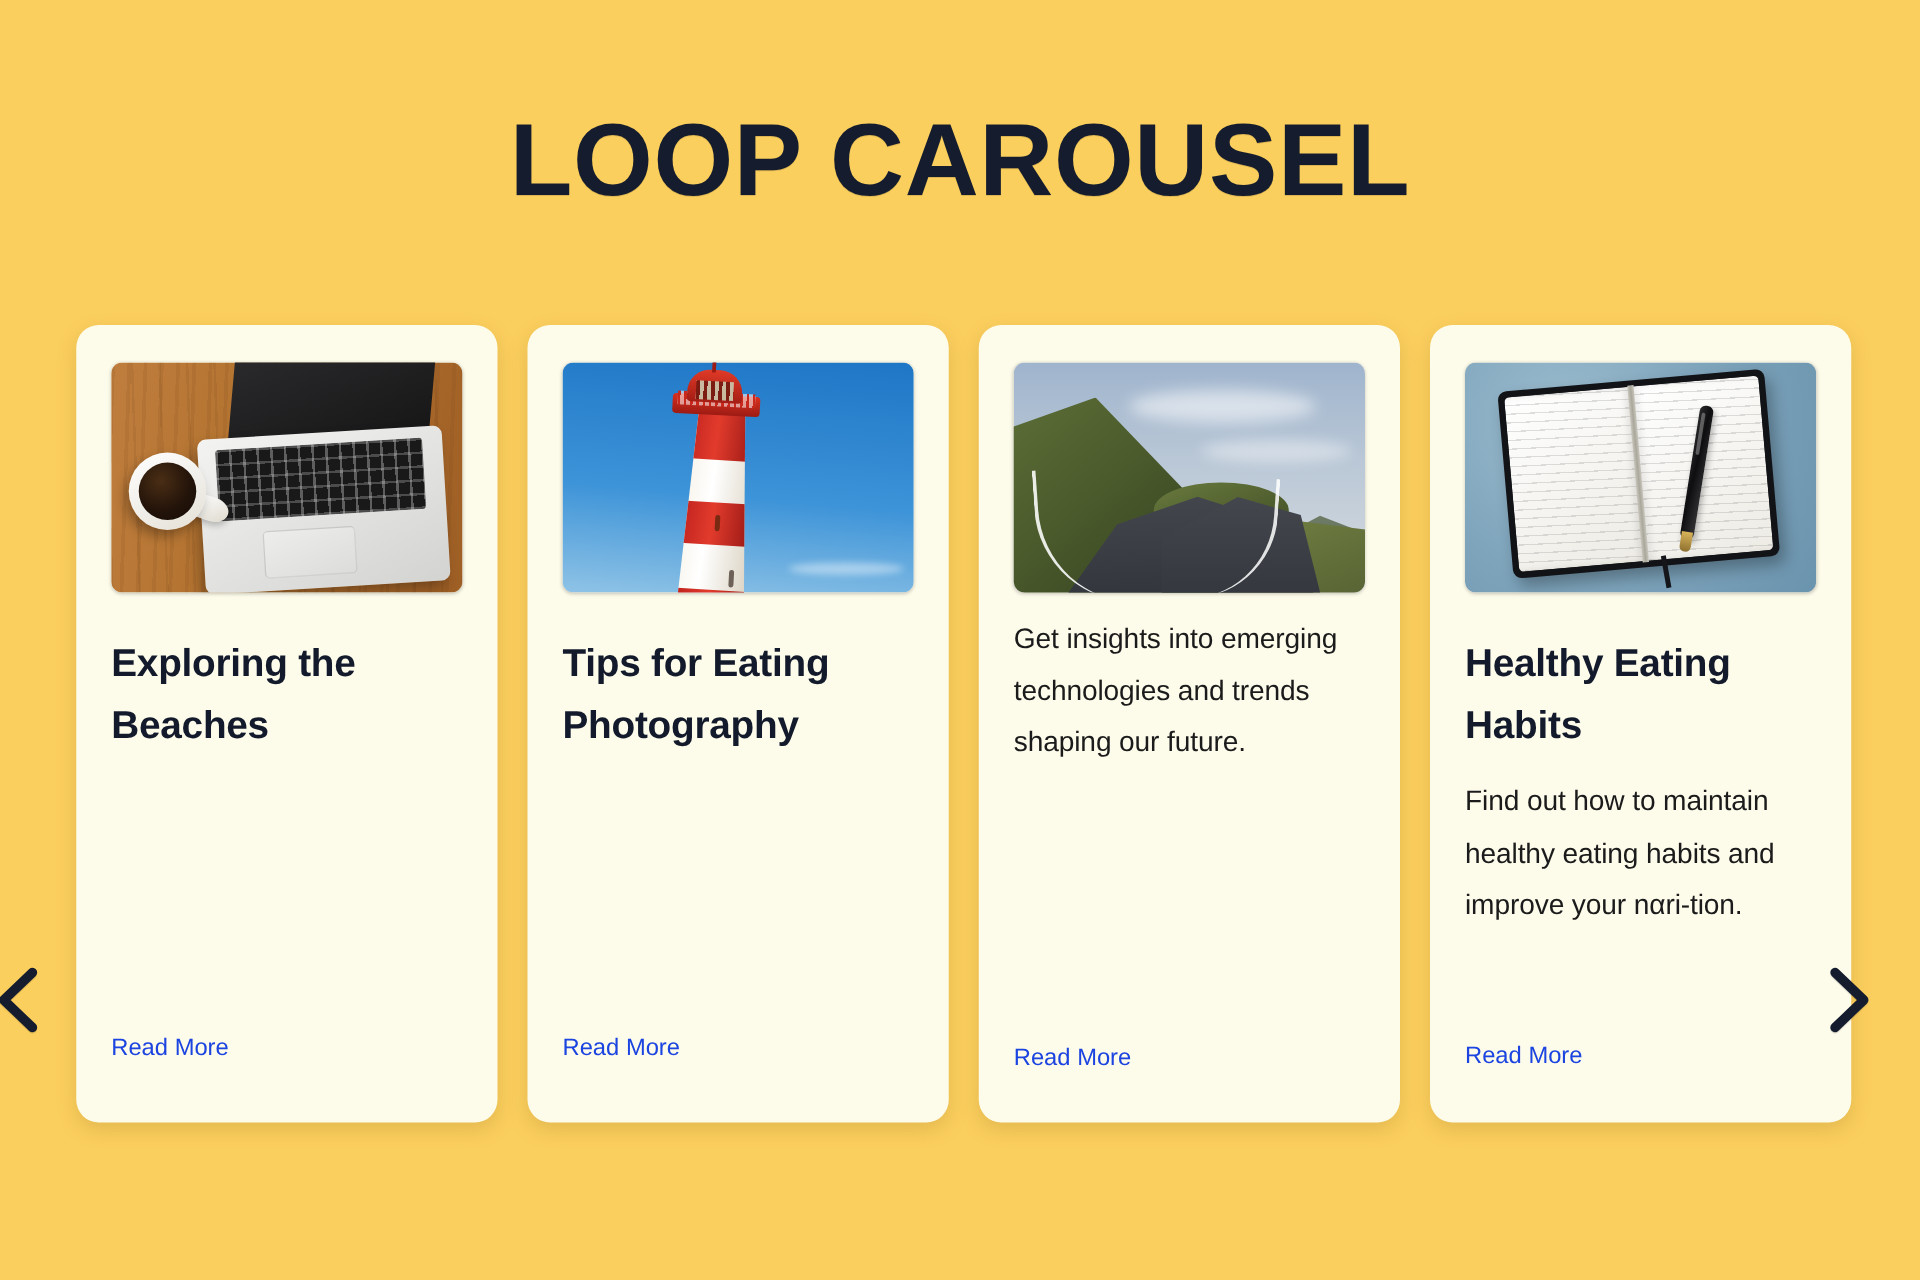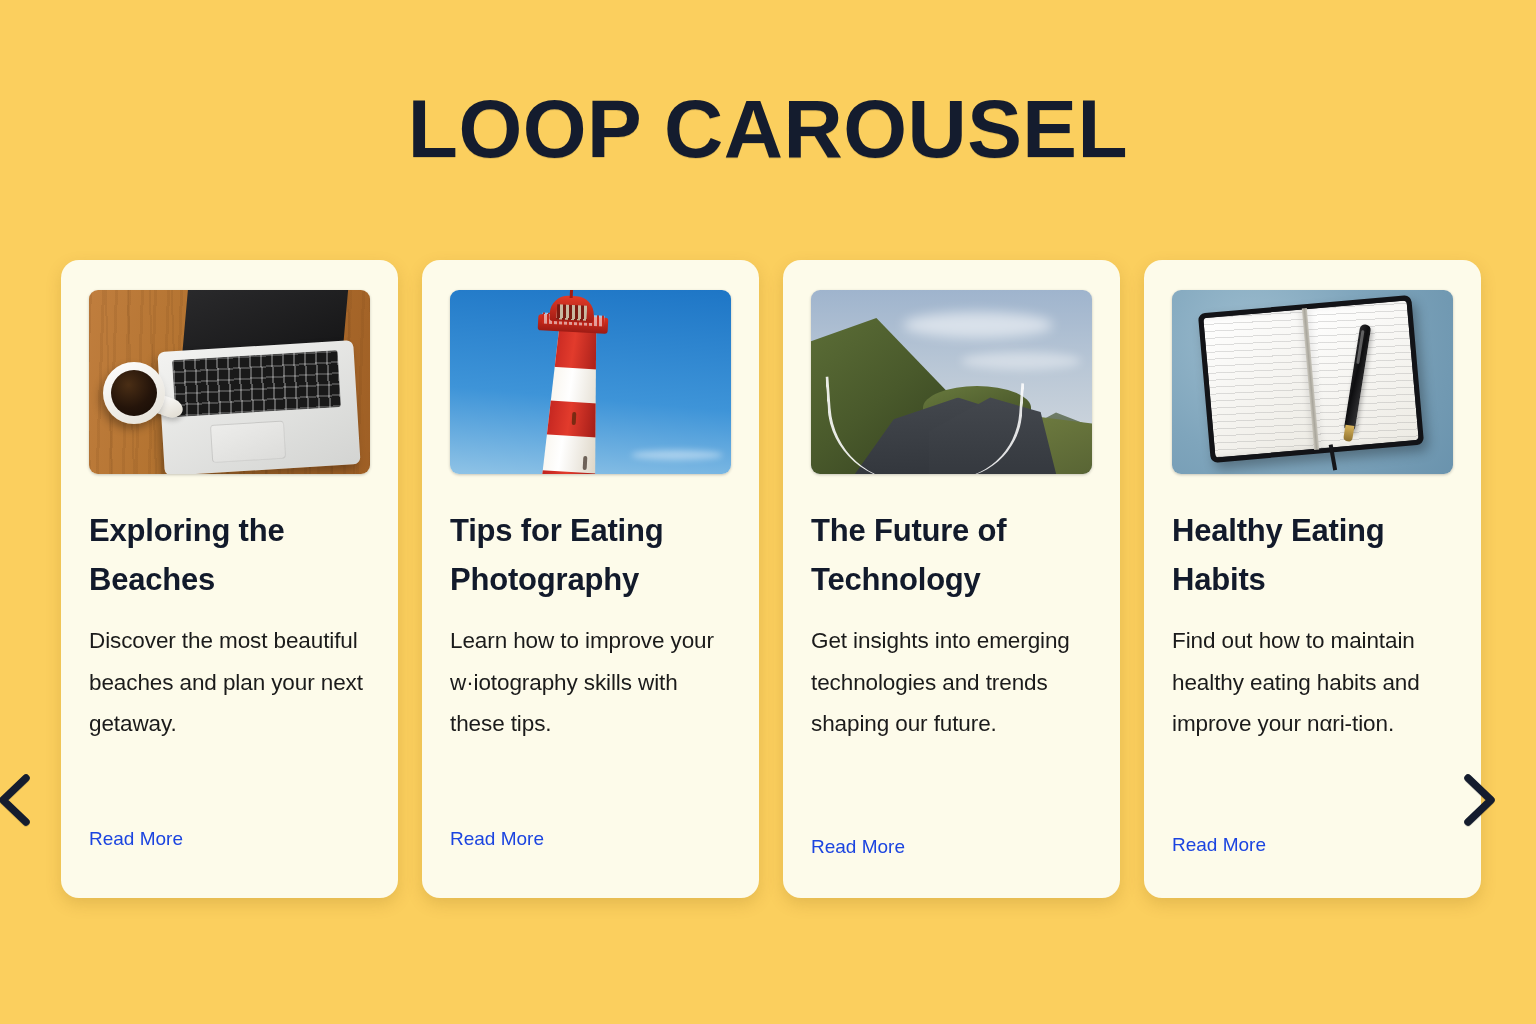--- a/index.html
+++ b/index.html
@@ -308,61 +308,58 @@
             <div class="lap-lid"></div>
             <div class="lap-base">
               <div class="lap-keys"></div>
               <div class="lap-pad"></div>
             </div>
             <div class="mug-handle"></div>
             <div class="mug"></div>
           </div>
         </div>
         <div class="card-title">Exploring the Beaches</div>
-        <div class="card-text">Discover the most beautiful beaches and plan your next getaway.</div>
         <a class="card-link">Read More</a>
       </div>
 
       <div class="card c2">
         <div class="card-media">
           <div class="ph sky2">
             <div class="cloud2"></div>
             <div class="lh-tower">
               <div class="lh-band b1"></div>
               <div class="lh-band b2"></div>
               <div class="lh-band b3"></div>
             </div>
             <div class="lh-win"></div>
             <div class="lh-win2"></div>
             <div class="lh-gal"></div>
             <div class="lh-lamp"></div>
             <div class="lh-tip"></div>
           </div>
         </div>
         <div class="card-title">Tips for Eating Photography</div>
-        <div class="card-text">Learn how to improve your w·iotography skills with these tips.</div>
         <a class="card-link">Read More</a>
       </div>
 
       <div class="card c3">
         <div class="card-media">
           <div class="ph sky3">
             <div class="cloud3a"></div>
             <div class="cloud3b"></div>
             <div class="far-hill"></div>
             <div class="hill-left"></div>
             <div class="grass-r"></div>
             <div class="knoll"></div>
             <div class="road"></div>
             <div class="road2"></div>
             <div class="line1"></div>
             <div class="line2"></div>
           </div>
         </div>
-        <div class="card-title">The Future of Technology</div>
         <div class="card-text">Get insights into emerging technologies and trends shaping our future.</div>
         <a class="card-link">Read More</a>
       </div>
 
       <div class="card c4">
         <div class="card-media">
           <div class="ph blue4">
             <div class="nb">
               <div class="nb-page l"></div>
               <div class="nb-page r"></div>

